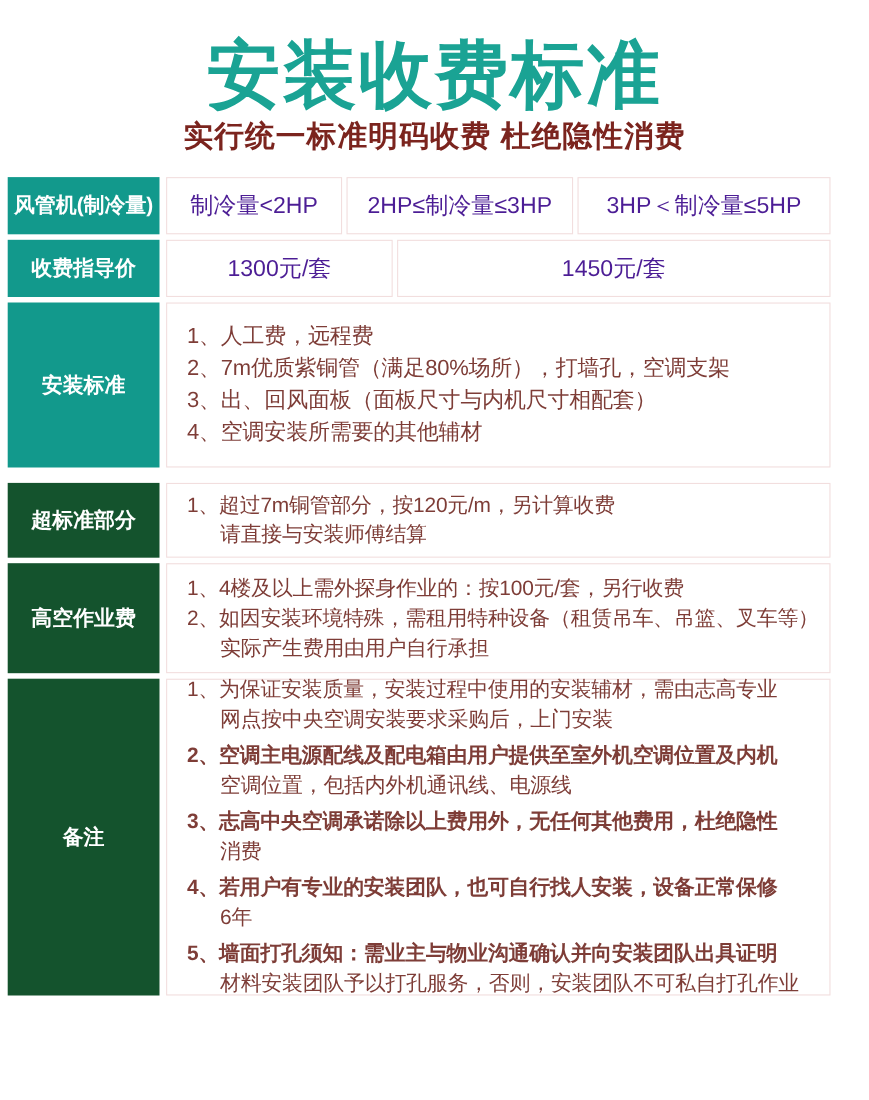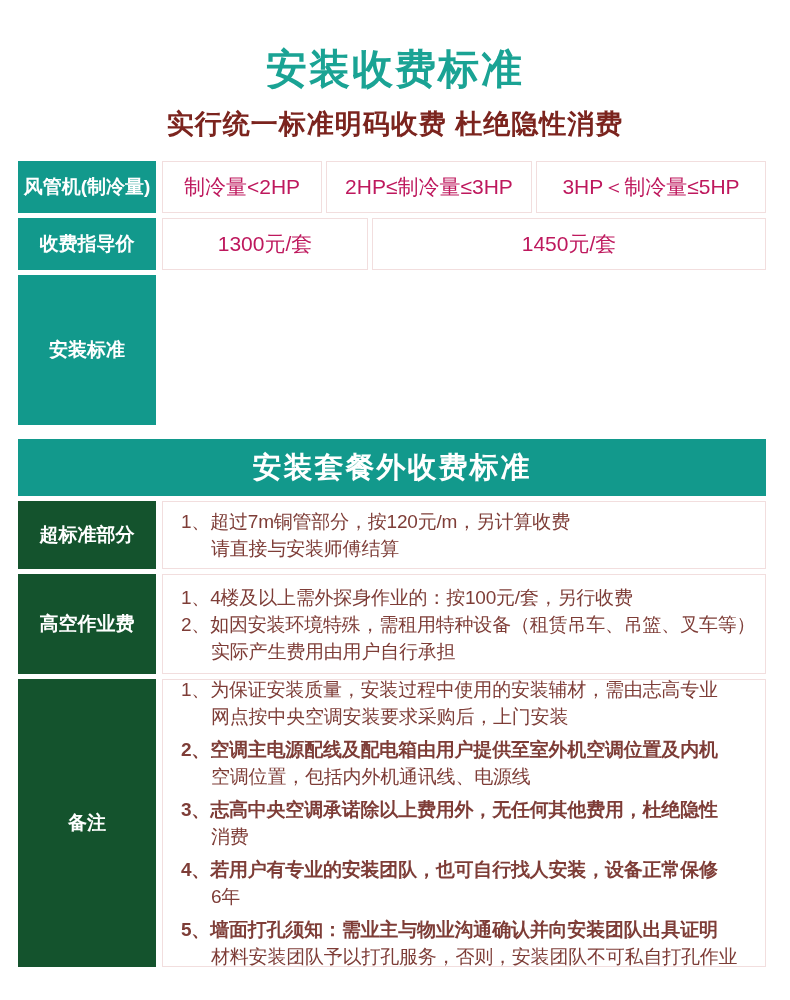--- a/index.html
+++ b/index.html
@@ -2,42 +2,42 @@
 <html><head>
 <meta charset="utf-8">
 <style>
   html,body { margin:0; padding:0; background:#ffffff; }
   .page {
     width:790px; height:1000px; background:#ffffff; position:relative;
     font-family:"Liberation Sans", sans-serif; overflow:hidden;
   }
   .header { text-align:center; padding-top:34px; }
   .page-title {
-    margin:0; font-size:41px; line-height:70px; font-weight:900;
+    margin:0; font-size:67px; line-height:70px; font-weight:900;
     color:#1aa394; letter-spacing:2px;
   }
   .page-subtitle {
     margin-top:4px; font-size:27px; line-height:32px; font-weight:700;
     color:#7b241e; letter-spacing:1px;
   }
-  .tables { width:748px; margin:21px 0 0 18px; }
+  .tables { width:748px; margin:21px 0 0 7px; }
   .trow { display:flex; margin-bottom:5px; }
   .label {
     flex:0 0 138px; width:138px; margin-right:6px;
     display:flex; align-items:center; justify-content:center;
     color:#ffffff; font-weight:700; font-size:19px; white-space:nowrap;
     text-align:center;
   }
   .teal { background:#12998c; }
   .maroon { background:#14532d; }
   .cells { flex:1; display:flex; }
   .cell {
     border:1px solid #f2dede; background:#ffffff;
     display:flex; align-items:center; justify-content:center;
-    color:#be185d; font-size:21px;
+    color:#4c1d95; font-size:21px;
   }
   .cell + .cell { margin-left:4px; }
   .c1 { width:158px; flex:0 0 158px; }
   .c2 { width:204px; flex:0 0 204px; }
   .c3 { flex:1; }
   .h52 { height:52px; }
   .h150 { height:150px; }
   .h68 { height:68px; }
   .h100 { height:100px; }
   .h288 { height:288px; }
@@ -83,27 +83,32 @@
       <div class="trow h52">
         <div class="label teal">收费指导价</div>
         <div class="cells">
           <div class="cell c2">1300元/套</div>
           <div class="cell c3">1450元/套</div>
         </div>
       </div>
 
       <div class="trow h150 std">
         <div class="label teal">安装标准</div>
+        <div class="content">
+          <div class="li">1、人工费，远程费</div>
+          <div class="li">2、7m优质紫铜管（满足80%场所），打墙孔，空调支架</div>
+          <div class="li">3、出、回风面板（面板尺寸与内机尺寸相配套）</div>
+          <div class="li">4、空调安装所需要的其他辅材</div>
+        </div>
       </div>
     </div>
 
     <div class="gap-between-tables"></div>
 
     <div>
-      <div class="banner">安装套餐外收费标准</div>
 
       <div class="trow h68">
         <div class="label maroon">超标准部分</div>
         <div class="content">
           <div class="li">1、超过7m铜管部分，按120元/m，另计算收费</div>
           <div class="cont">请直接与安装师傅结算</div>
         </div>
       </div>
 
       <div class="trow h100">

